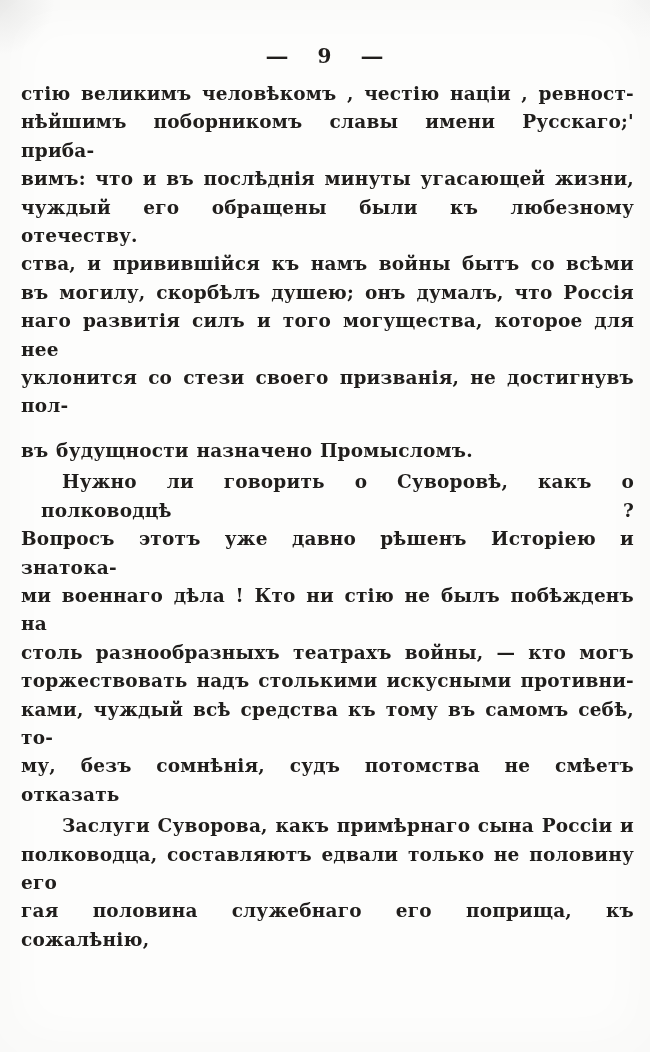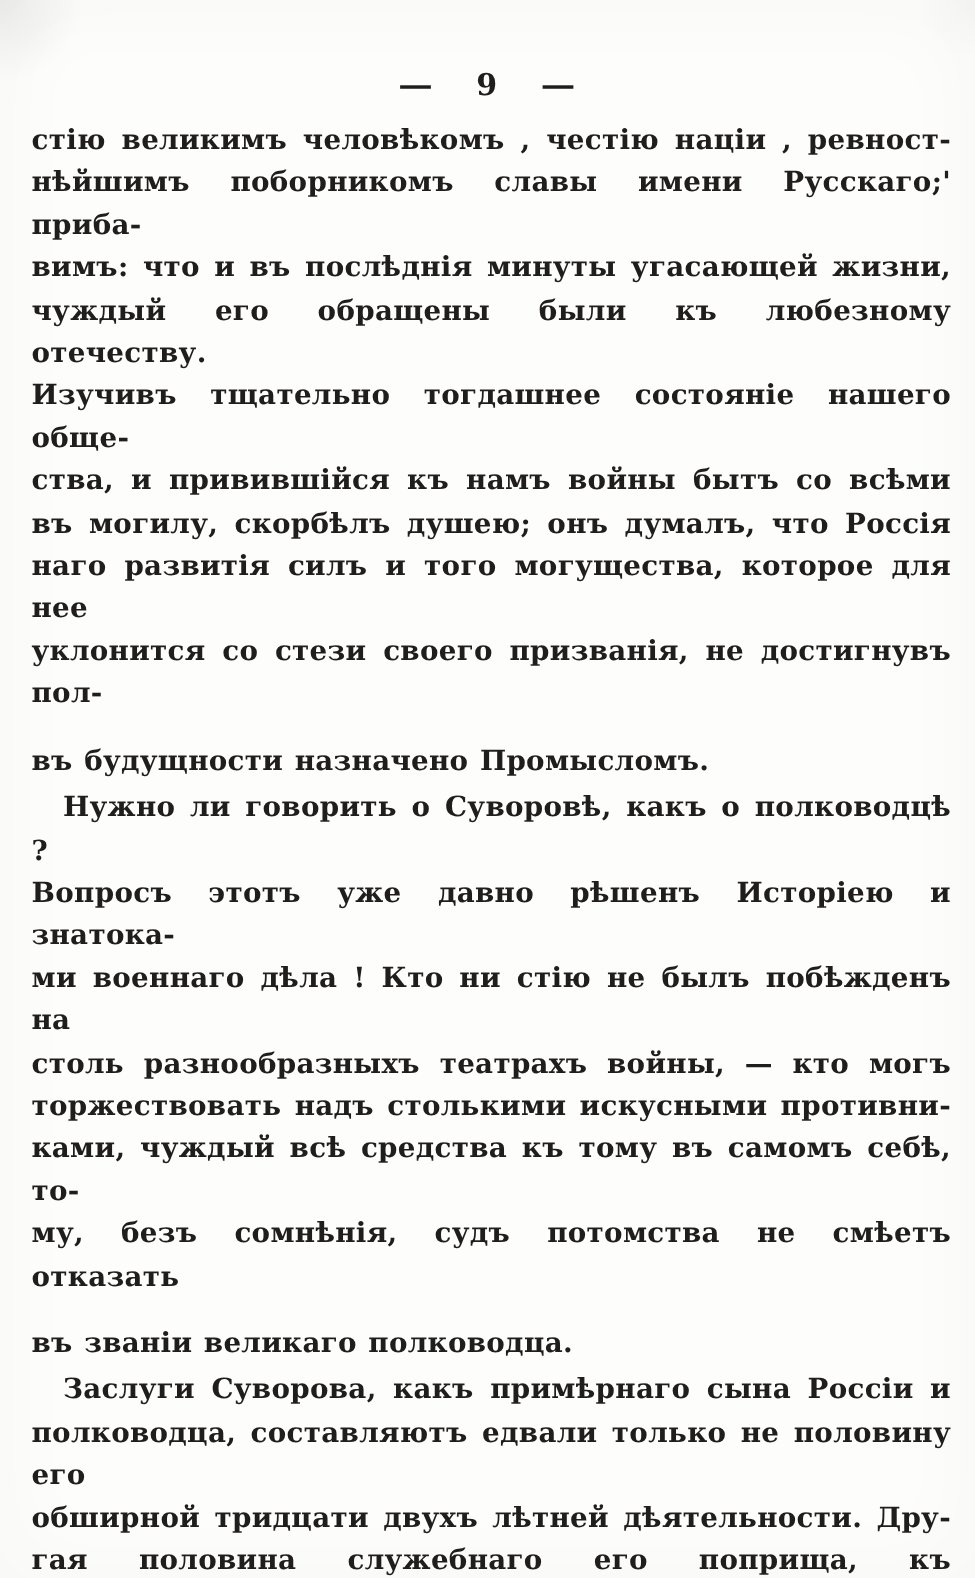--- a/index.html
+++ b/index.html
@@ -60,52 +60,50 @@
     text-align: justify;
     text-align-last: justify;
     white-space: normal;
   }
   .line.end {
     text-align-last: left;
     margin-top: 16px;
   }
   .para.indent .line:first-child {
     text-indent: 21px;
+    margin-left: 20px;
   }
 </style>
 </head>
 <body>
 
 <div class="page" style="color: rgb(32, 30, 28);">
   <div class="folio-header">
     <span class="dash">—</span><span class="num">9</span><span class="dash">—</span>
   </div>
   <div class="text-block">
       <div class="para">
         <div class="line">стію великимъ человѣкомъ , честію націи , ревност-</div>
         <div class="line">нѣйшимъ поборникомъ славы имени Русскаго;' приба-</div>
         <div class="line">вимъ: что и въ послѣднія минуты угасающей жизни,</div>
         <div class="line">чуждый его обращены были къ любезному отечеству.</div>
-        <div class="line">Изучивъ тщательно тогдашнее состояніе нашего обще-</div>
         <div class="line">ства, и привившійся къ намъ войны бытъ со всѣми</div>
         <div class="line">въ могилу, скорбѣлъ душею; онъ думалъ, что Россія</div>
         <div class="line">наго развитія силъ и того могущества, которое для нее</div>
         <div class="line">уклонится со стези своего призванія, не достигнувъ пол-</div>
         <div class="line end">въ будущности назначено Промысломъ.</div>
       </div>
       <div class="para indent">
         <div class="line">Нужно ли говорить о Суворовѣ, какъ о полководцѣ ?</div>
         <div class="line">Вопросъ этотъ уже давно рѣшенъ Исторіею и знатока-</div>
         <div class="line">ми военнаго дѣла ! Кто ни стію не былъ побѣжденъ на</div>
         <div class="line">столь разнообразныхъ театрахъ войны, — кто могъ</div>
         <div class="line">торжествовать надъ столькими искусными противни-</div>
         <div class="line">ками, чуждый всѣ средства къ тому въ самомъ себѣ, то-</div>
         <div class="line">му, безъ сомнѣнія, судъ потомства не смѣетъ отказать</div>
-        <div class="line end">въ званіи великаго полководца.</div>
       </div>
       <div class="para indent">
         <div class="line">Заслуги Суворова, какъ примѣрнаго сына Россіи и</div>
         <div class="line">полководца, составляютъ едвали только не половину его</div>
-        <div class="line">обширной тридцати двухъ лѣтней дѣятельности. Дру-</div>
         <div class="line">гая половина служебнаго его поприща, къ сожалѣнію,</div>
       </div>
     </div>
 </div>
 
 </body></html>

